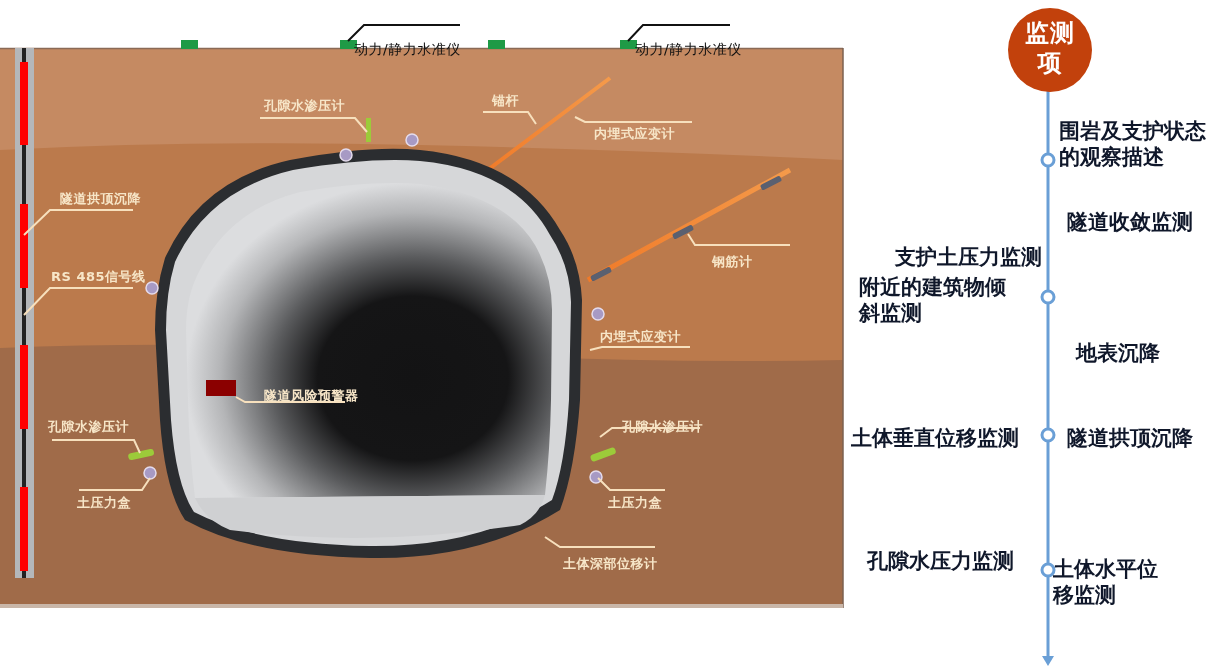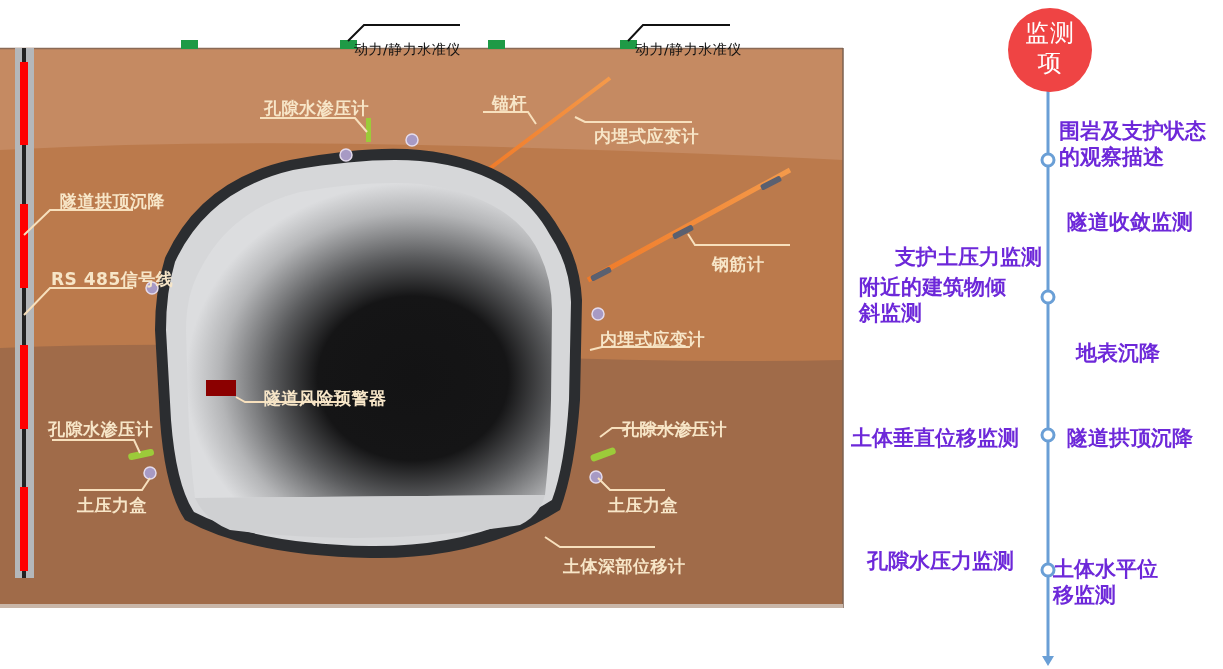--- a/index.html
+++ b/index.html
@@ -5,29 +5,29 @@
   * { margin: 0; padding: 0; box-sizing: border-box; }
   html, body { width: 1223px; height: 669px; background: #ffffff; overflow: hidden; }
   body { position: relative; font-family: "DejaVu Sans", "Liberation Sans", sans-serif; }
 
   #diagram { position: absolute; left: 0; top: 0; width: 1223px; height: 669px; }
 
   .label-top {
     position: absolute; font-size: 14px; color: #111; white-space: nowrap; letter-spacing: 0.5px; margin-top: 34px;
   }
   .label-soil {
-    position: absolute; font-size: 17px; color: #f7e6c8; white-space: nowrap; font-weight: bold; letter-spacing: 0.5px;
+    position: absolute; font-size: 13px; color: #f7e6c8; white-space: nowrap; font-weight: bold; letter-spacing: 0.5px;
   }
   .tl-title {
     position: absolute; left: 1008px; top: 8px; width: 84px; height: 84px; border-radius: 50%;
-    background: #ef4444; color: #fff; font-weight: normal; font-size: 24px; line-height: 30px;
+    background: #c2410c; color: #fff; font-weight: bold; font-size: 24px; line-height: 30px;
     text-align: center; padding-top: 10px; letter-spacing: 1px;
   }
   .tl-item {
-    position: absolute; color: #6d28d9; font-weight: bold; font-size: 21px; line-height: 26px; white-space: nowrap;
+    position: absolute; color: #0f172a; font-weight: bold; font-size: 21px; line-height: 26px; white-space: nowrap;
   }
   .tl-item.left { text-align: right; margin-top: 44px; }
   .tl-item.wrap { white-space: normal; }
 </style>
 </head>
 <body>
 
 <div id="diagram">
   <svg width="1223" height="669" viewBox="0 0 1223 669" xmlns="http://www.w3.org/2000/svg">
     <defs>

